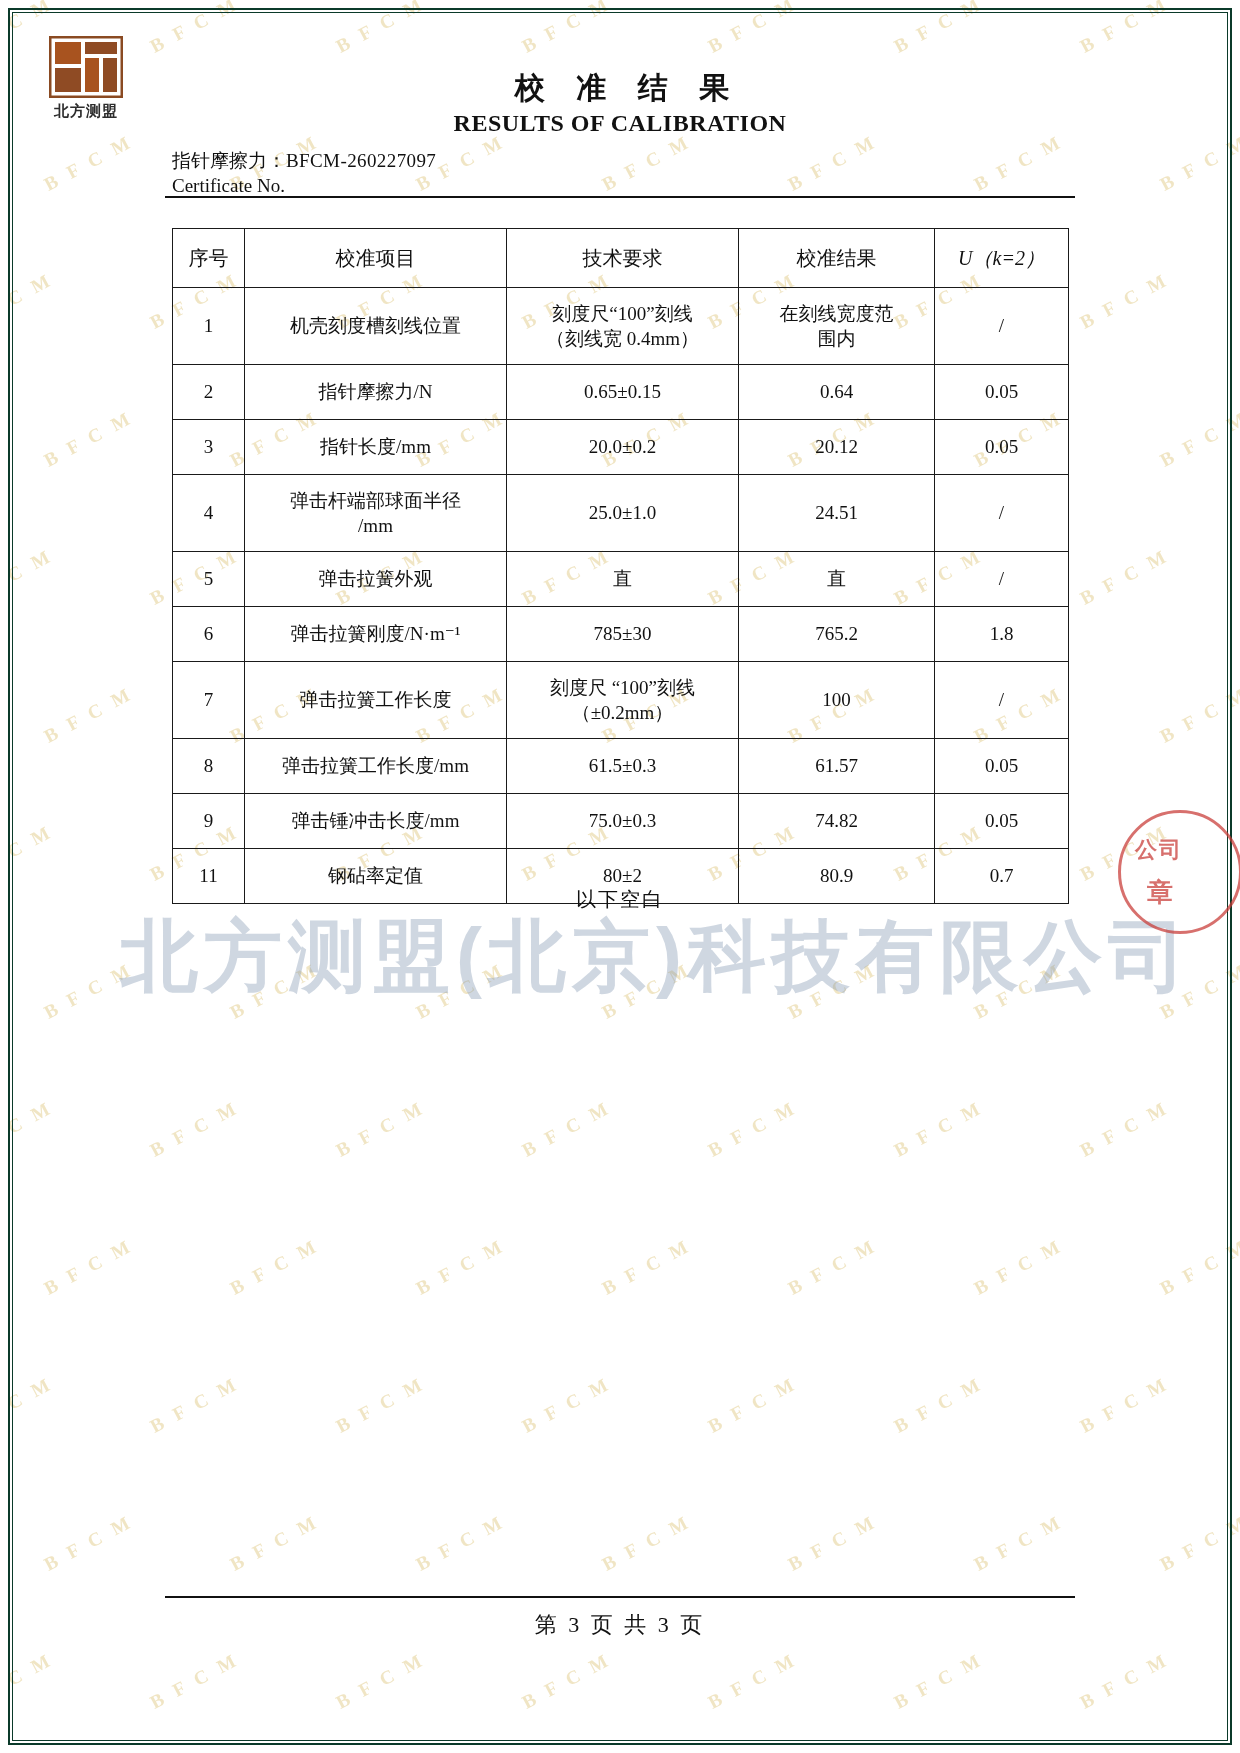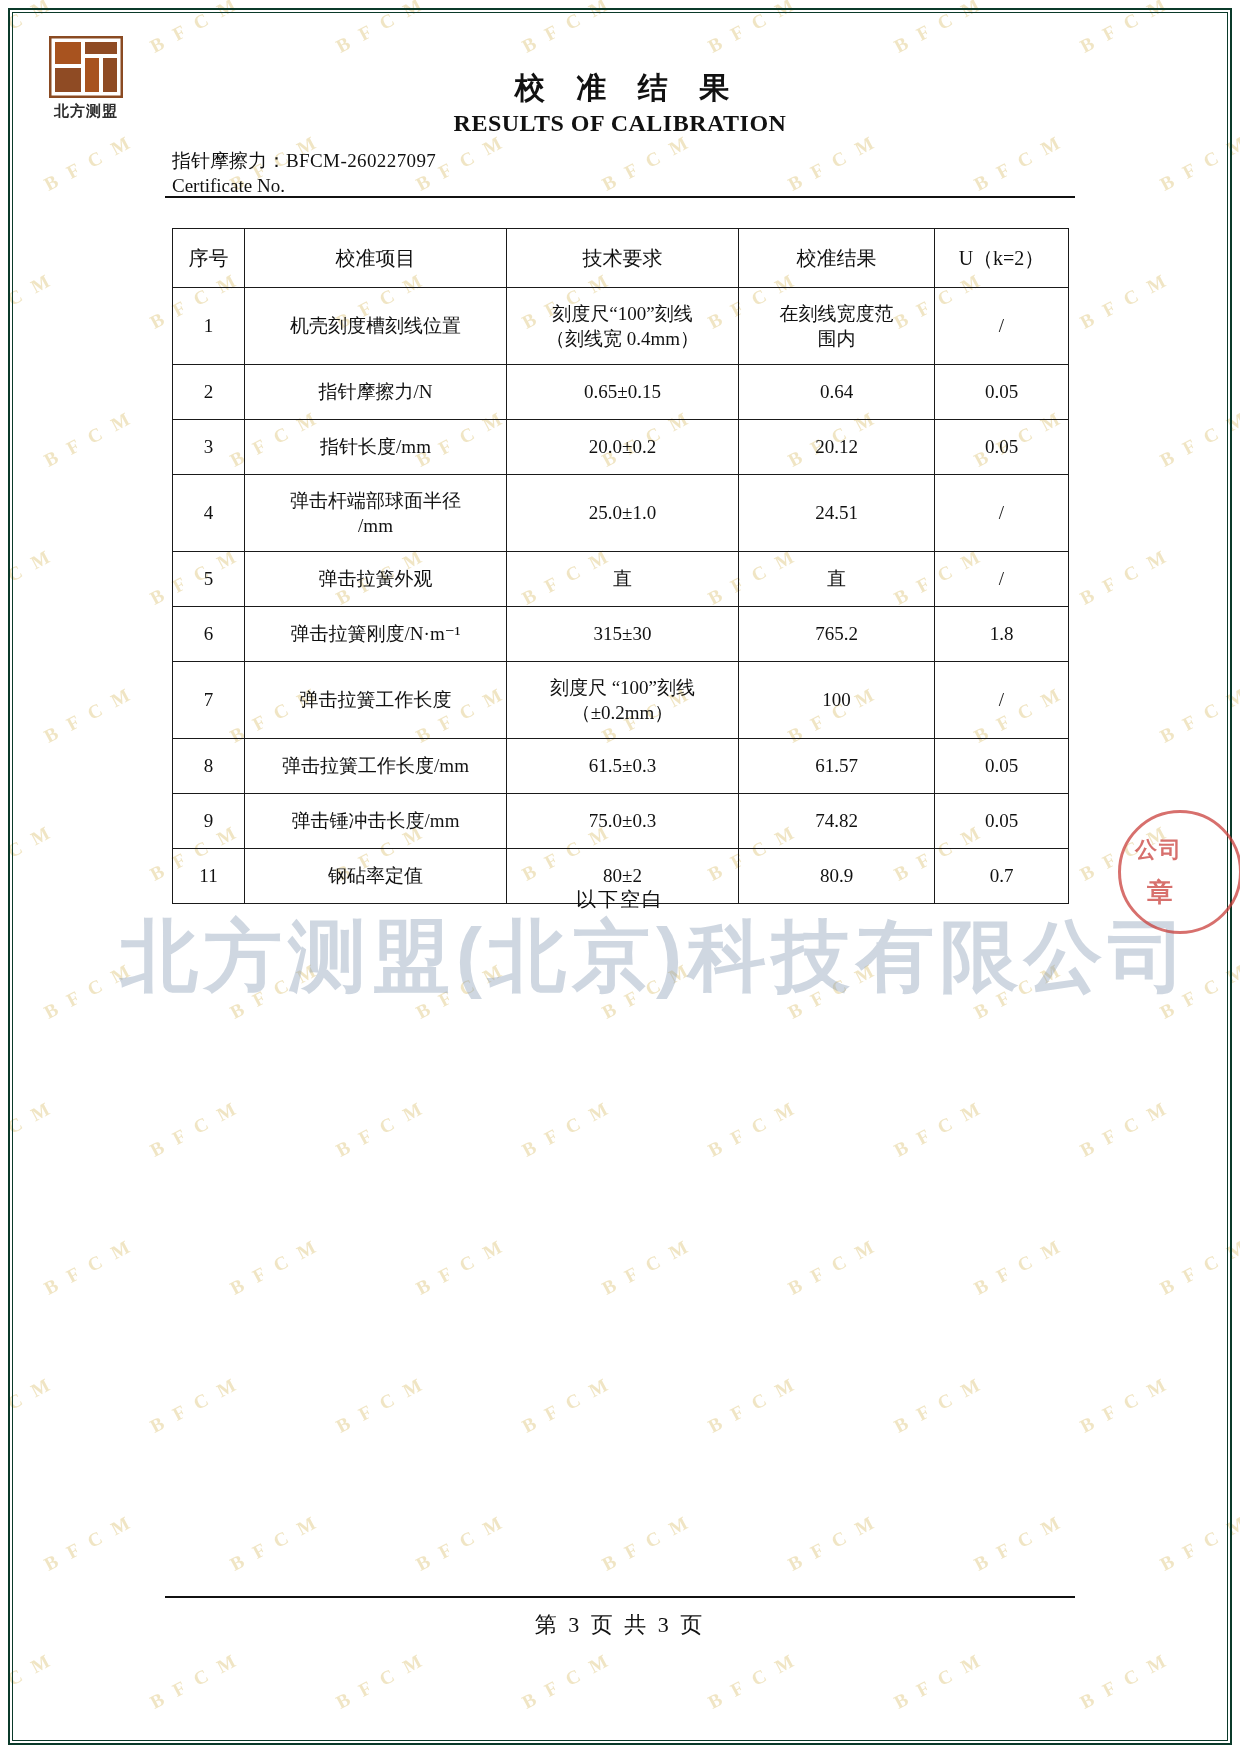--- a/index.html
+++ b/index.html
@@ -167,21 +167,21 @@
     font-size: 20px;
   }
   col.c-no    { width: 72px; }
   col.c-item  { width: 262px; }
   col.c-req   { width: 232px; }
   col.c-res   { width: 196px; }
   col.c-u     { width: 134px; }
 
   .r-tall td { height: 68px; }
   .r-norm td { height: 46px; }
-  .italic-k { }
+  .italic-k { font-style: italic; }
 
   .blank-note {
     position: absolute;
     left: 0; right: 0;
     top: 886px;
     text-align: center;
     font-size: 20px;
     letter-spacing: 2px;
     z-index: 3;
   }
@@ -406,21 +406,21 @@
         <tr class="r-norm">
           <td>5</td>
           <td>弹击拉簧外观</td>
           <td>直</td>
           <td>直</td>
           <td>/</td>
         </tr>
         <tr class="r-norm">
           <td>6</td>
           <td>弹击拉簧刚度/N·m⁻¹</td>
-          <td>315±30</td>
+          <td>785±30</td>
           <td>765.2</td>
           <td>1.8</td>
         </tr>
         <tr class="r-tall">
           <td>7</td>
           <td>弹击拉簧工作长度</td>
           <td>刻度尺 “100”刻线<br>（±0.2mm）</td>
           <td>100</td>
           <td>/</td>
         </tr>

